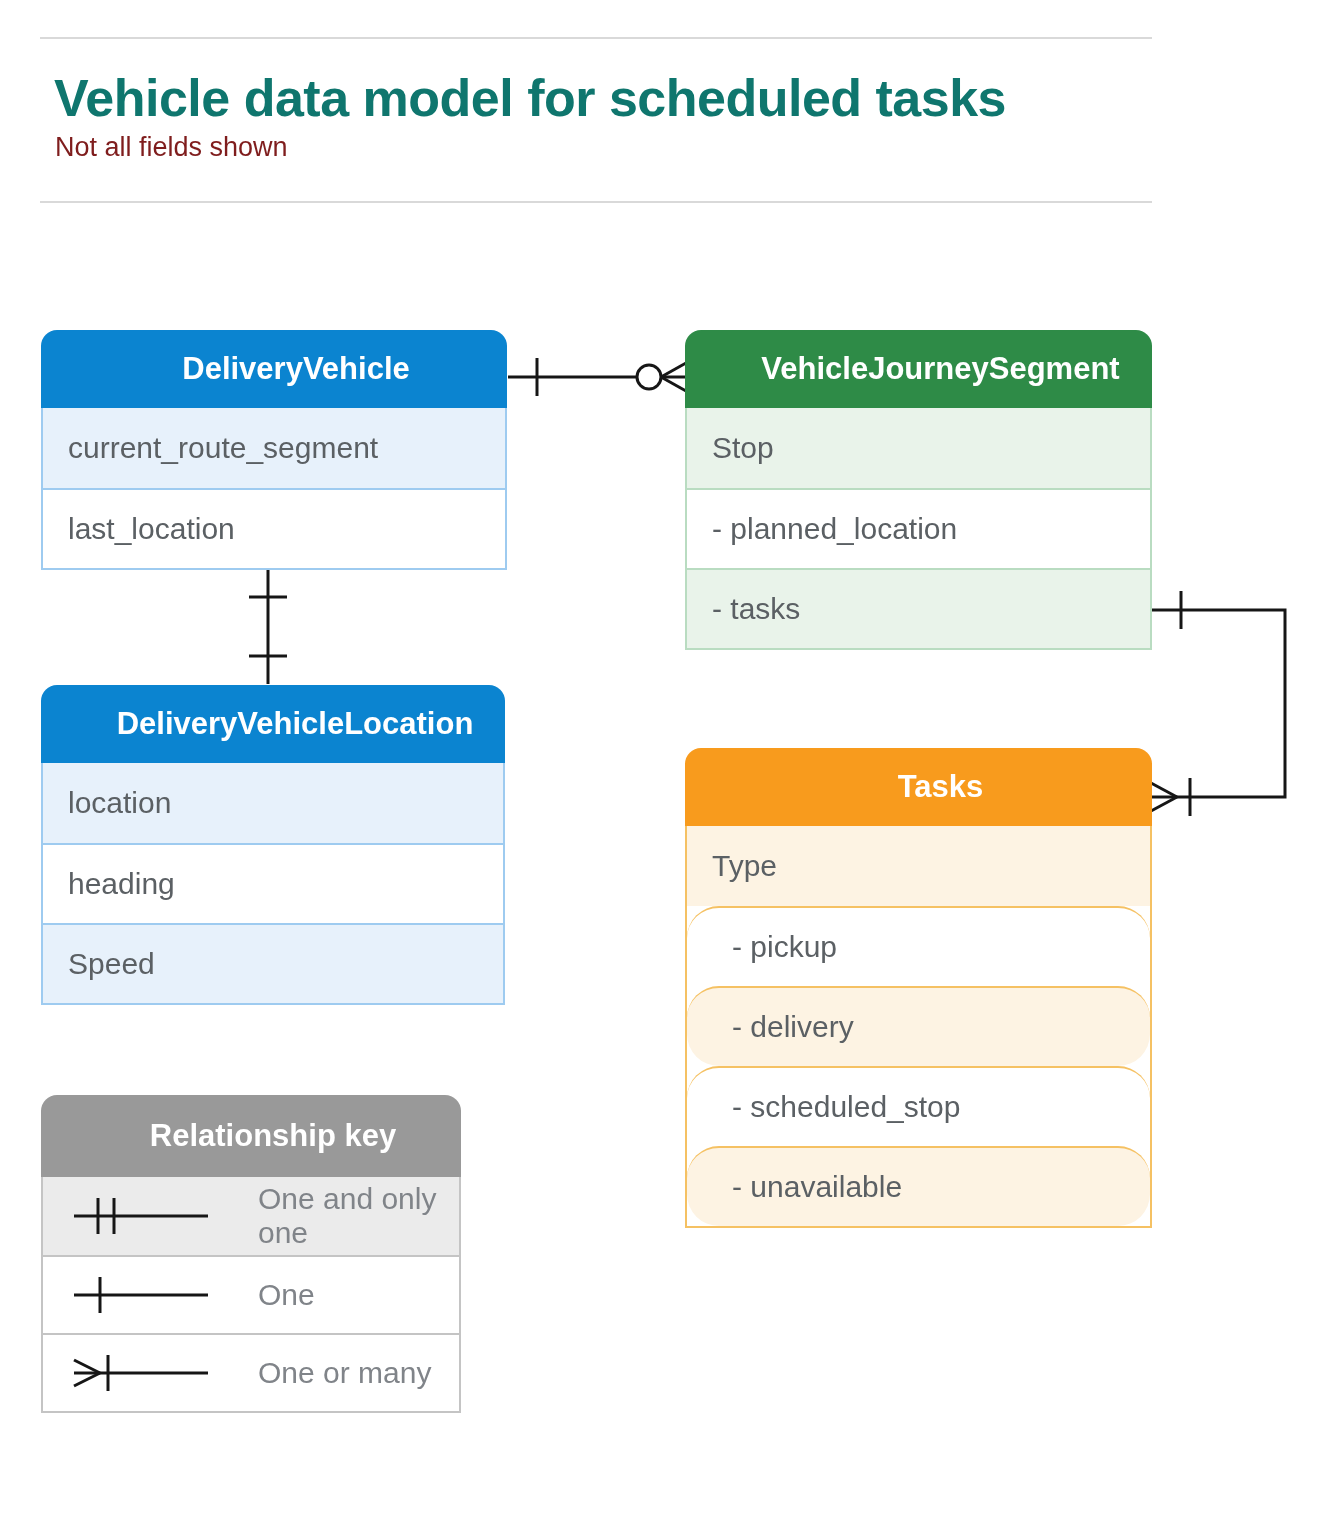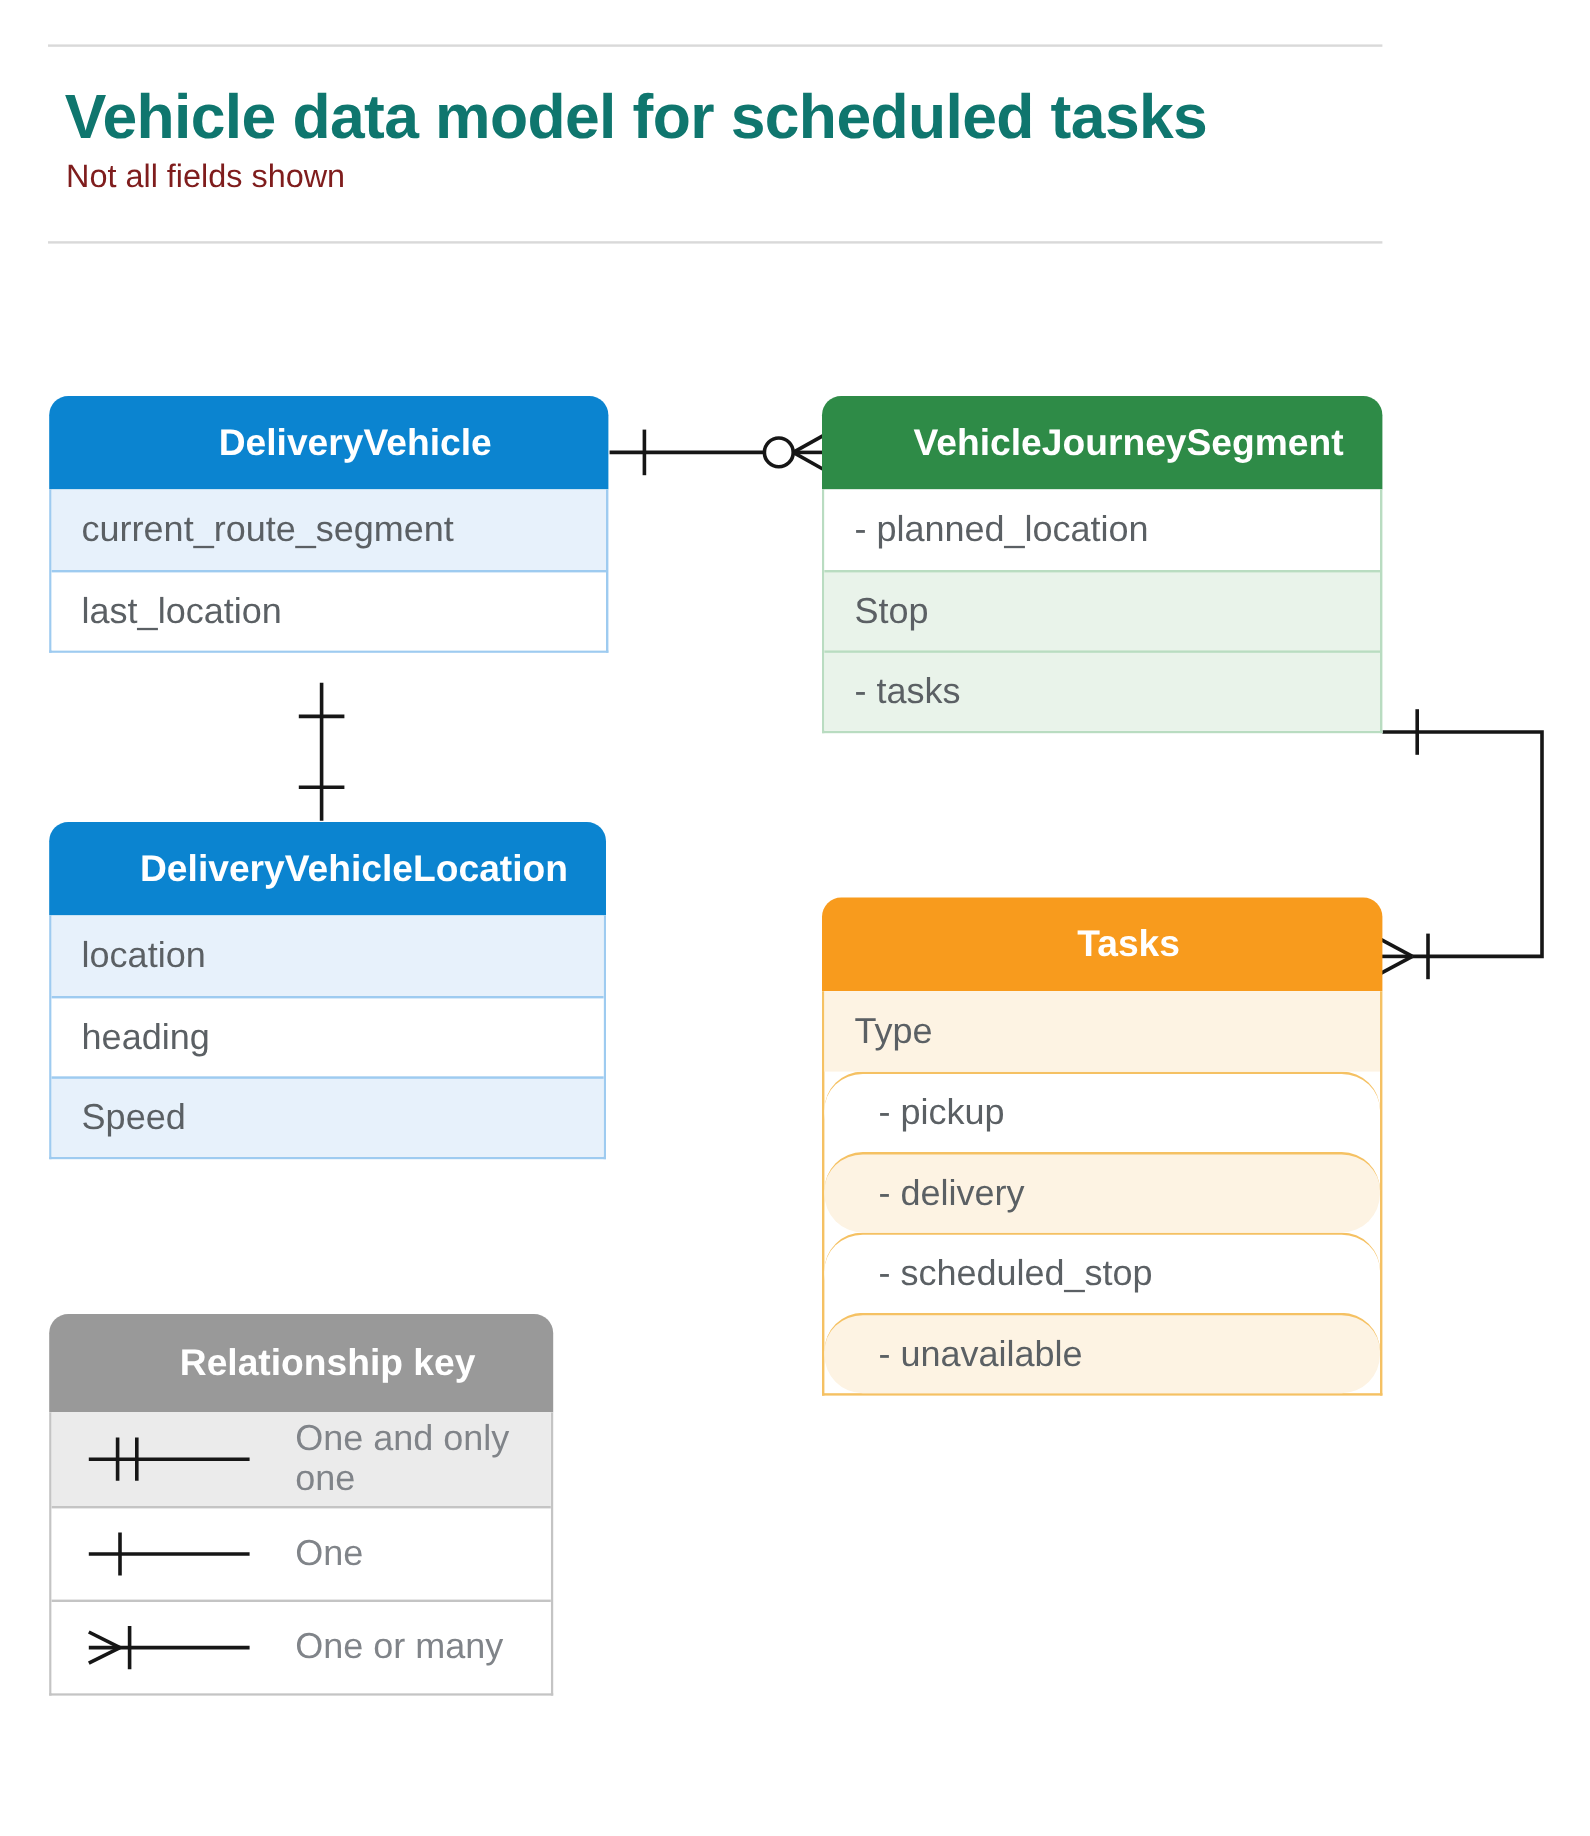--- a/index.html
+++ b/index.html
@@ -51,21 +51,21 @@
     justify-content: center;
     padding-left: 44px;
   }
   .entity-body {
     border: 2px solid var(--bc);
     border-top: none;
     background: #ffffff;
   }
   .entity-row {
     box-sizing: border-box;
-    height: 67px;
+    height: 80px;
     display: flex;
     align-items: center;
     padding-left: 25px;
     font-size: 30px;
     color: #5b6064;
     border-top: 2px solid var(--bc);
     background: #ffffff;
   }
   .entity-row:first-child { border-top: none; }
   .entity-row.alt { background: var(--alt); }
@@ -76,21 +76,21 @@
     height: 78px;
     display: flex;
     align-items: center;
     padding-left: 25px;
     border-top: 2px solid var(--bc);
     background: #ffffff;
   }
   .legend-row:first-child { border-top: none; }
   .legend-row.alt { background: var(--alt); }
   .legend-label {
-    margin-left: 28px;
+    margin-left: 40px;
     font-size: 30px;
     color: #808489;
   }
   .sym { flex: 0 0 auto; }
   .sym line { stroke: #161616; stroke-width: 3; }
   .sym circle { stroke: #161616; stroke-width: 3; fill: #ffffff; }
 
   .connectors {
     position: absolute;
     left: 0; top: 0;
@@ -142,22 +142,22 @@
     <div class="entity-header">DeliveryVehicle</div>
     <div class="entity-body">
       <div class="entity-row alt">current_route_segment</div>
       <div class="entity-row">last_location</div>
     </div>
   </div>
 
   <div class="entity" style="left:685px;top:330px;width:467px;--hc:#2e8b47;--bc:#b9dcc1;--alt:#e9f3ea">
     <div class="entity-header">VehicleJourneySegment</div>
     <div class="entity-body">
+      <div class="entity-row alt">Stop</div>
       <div class="entity-row">- planned_location</div>
-      <div class="entity-row alt">Stop</div>
       <div class="entity-row alt">- tasks</div>
     </div>
   </div>
 
   <div class="entity" style="left:41px;top:685px;width:464px;--hc:#0b84d0;--bc:#9ecbf0;--alt:#e7f1fb">
     <div class="entity-header">DeliveryVehicleLocation</div>
     <div class="entity-body">
       <div class="entity-row alt">location</div>
       <div class="entity-row">heading</div>
       <div class="entity-row alt">Speed</div>

